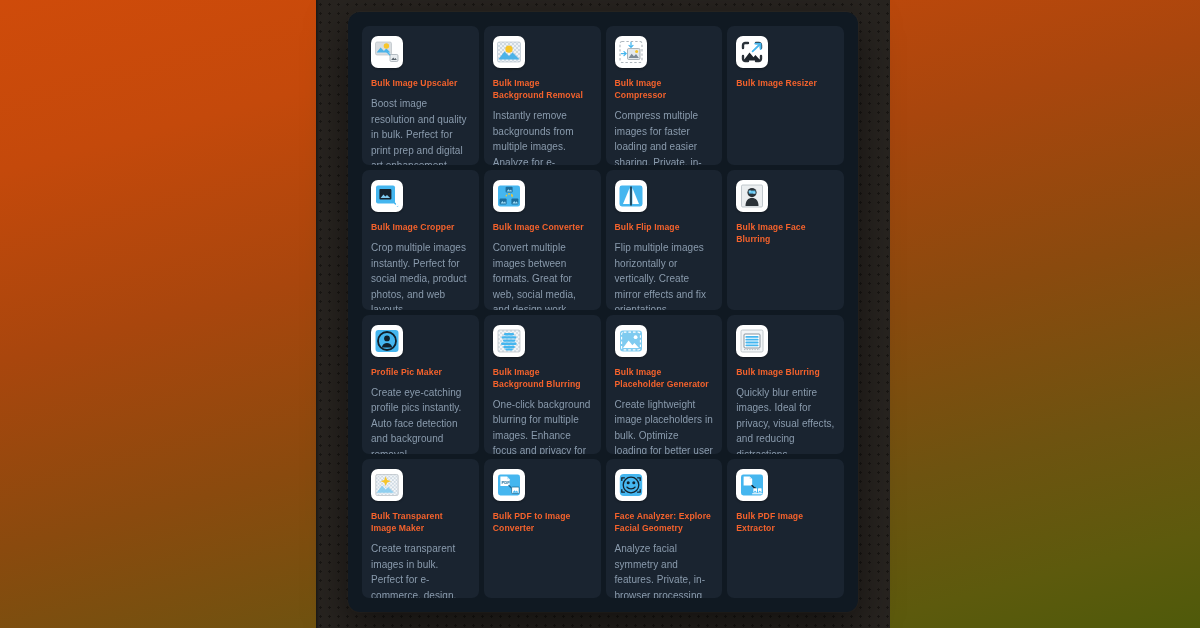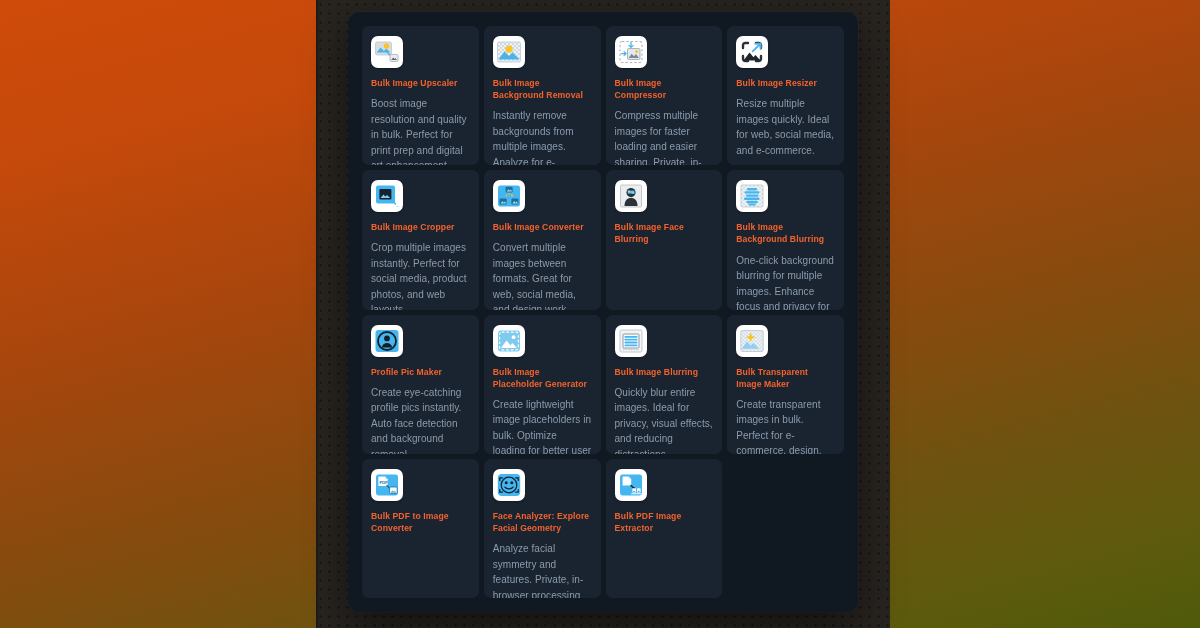--- a/index.html
+++ b/index.html
@@ -158,21 +158,20 @@
       <path d="M4 9 V6.2 A2.2 2.2 0 0 1 6.2 4 H9" stroke="#2a3138" stroke-width="2.4" fill="none" stroke-linecap="round"></path>
       <path d="M17 4 H19.8 A2.2 2.2 0 0 1 22 6.2 V9" stroke="#2a3138" stroke-width="2.4" fill="none" stroke-linecap="round"></path>
       <path d="M22 17 V19.8 A2.2 2.2 0 0 1 19.8 22 H17" stroke="#2a3138" stroke-width="2.4" fill="none" stroke-linecap="round"></path>
       <path d="M9 22 H6.2 A2.2 2.2 0 0 1 4 19.8 V17" stroke="#2a3138" stroke-width="2.4" fill="none" stroke-linecap="round"></path>
       <path d="M4.5 21.5 L10.5 13.5 L14.5 18.2 L16.4 16 L21.5 21.5 Z" fill="#1e252c"></path>
       <path d="M13.6 12.4 L21.2 5" stroke="#45b6ef" stroke-width="1.8" fill="none" stroke-linecap="round"></path>
       <path d="M16.2 4.6 L21.6 4.6 L21.6 10" stroke="#45b6ef" stroke-width="1.8" fill="none" stroke-linecap="round" stroke-linejoin="round"></path>
     </svg>
         </div>
         <div class="card-title">Bulk Image Resizer</div>
-        <div class="card-desc">Resize multiple images quickly. Ideal for web, social media, and e-commerce.</div>
       </div>
       <div class="card">
         <div class="icon-tile">
           <svg width="26" height="26" viewBox="0 0 26 26">
       <rect x="2" y="2.5" width="19" height="18" rx="2" fill="#45b6ef"></rect>
       <rect x="5.4" y="6" width="12" height="10.5" rx="1" fill="#16222c"></rect>
       <path d="M6.6 15 L9.4 11.4 L11.4 13.6 L13 12 L16.2 15 Z" fill="#7fcbf0"></path>
       <path d="M18 17.5 L23.5 23" stroke="#45b6ef" stroke-width="1.6" stroke-linecap="round"></path>
       <path d="M19.2 22.6 L23.6 22.6 M22.8 18.4 L22.8 22.8" stroke="#ffffff" stroke-width="1.5" stroke-linecap="round"></path>
     </svg>
@@ -193,29 +192,53 @@
       <rect x="15.4" y="15.6" width="7" height="5.8" rx="1" fill="#1d6e9c"></rect>
       <path d="M16.4 20.6 L18.2 18 L19.6 19.7 L20.8 18.3 L21.8 20.6 Z" fill="#9ddcf6"></path>
     </svg>
         </div>
         <div class="card-title">Bulk Image Converter</div>
         <div class="card-desc">Convert multiple images between formats. Great for web, social media, and design work.</div>
       </div>
       <div class="card">
         <div class="icon-tile">
           <svg width="26" height="26" viewBox="0 0 26 26">
+      <rect x="1.5" y="2.5" width="23" height="21" rx="2.4" fill="#45b6ef"></rect>
+      <path d="M11.6 5 L11.6 21 L5 21 Z" fill="#ffffff"></path>
+      <path d="M14.4 5 L14.4 21 L21 21 Z" fill="#ffffff"></path>
+      <path d="M13 3.4 L13 22.6" stroke="#16222c" stroke-width="1.4"></path>
+    </svg>
+        </div>
+        <div class="card-title">Bulk Flip Image</div>
+        <div class="card-desc">Flip multiple images horizontally or vertically. Create mirror effects and fix orientations.</div>
+      </div>
+      <div class="card">
+        <div class="icon-tile">
+          <svg width="26" height="26" viewBox="0 0 26 26">
       <rect x="2.5" y="2" width="21" height="22" rx="1.2" fill="#ebeef0" stroke="#b4bcc2" stroke-width=".8"></rect>
       <path d="M6.5 23 C6.5 17.5 9.2 15 13 15 C16.8 15 19.5 17.5 19.5 23 Z" fill="#2b3238"></path>
       <circle cx="13" cy="9.6" r="4.6" fill="#2b3238"></circle>
       <rect x="9.8" y="7.6" width="6.6" height="3" fill="#62c4ef"></rect>
       <rect x="9.8" y="7.6" width="2.2" height="1.5" fill="#8fd6f5"></rect>
       <rect x="14.2" y="9.1" width="2.2" height="1.5" fill="#8fd6f5"></rect>
     </svg>
         </div>
         <div class="card-title">Bulk Image Face Blurring</div>
+      </div>
+      <div class="card">
+        <div class="icon-tile">
+          <svg width="26" height="26" viewBox="0 0 26 26">
+      <rect x="1.5" y="2" width="23" height="22" rx="3" fill="#45b6ef"></rect>
+      <circle cx="13" cy="13" r="9" fill="none" stroke="#11202b" stroke-width="1.8"></circle>
+      <circle cx="13" cy="10.4" r="2.9" fill="#11202b"></circle>
+      <path d="M7.6 19.6 C8.6 16.4 10.6 15 13 15 C15.4 15 17.4 16.4 18.4 19.6 Z" fill="#11202b"></path>
+    </svg>
+        </div>
+        <div class="card-title">Profile Pic Maker</div>
+        <div class="card-desc">Create eye-catching profile pics instantly. Auto face detection and background removal.</div>
       </div>
       <div class="card">
         <div class="icon-tile">
           <svg width="26" height="26" viewBox="0 0 26 26">
       <defs>
               <pattern id="chk2" width="4" height="4" patternUnits="userSpaceOnUse">
         <rect width="4" height="4" fill="#f2f5f7"></rect>
                 <rect width="2" height="2" fill="#d8e0e6"></rect>
         <rect x="2" y="2" width="2" height="2" fill="#d8e0e6"></rect>
               </pattern>
@@ -230,32 +253,20 @@
         <rect x="9.4" y="20.6" width="7.4" height="2" rx="1"></rect>
       </g>
     </svg>
         </div>
         <div class="card-title">Bulk Image Background Blurring</div>
         <div class="card-desc">One-click background blurring for multiple images. Enhance focus and privacy for various projects.</div>
       </div>
       <div class="card">
         <div class="icon-tile">
           <svg width="26" height="26" viewBox="0 0 26 26">
-      <rect x="1.5" y="2" width="23" height="22" rx="3" fill="#45b6ef"></rect>
-      <circle cx="13" cy="13" r="9" fill="none" stroke="#11202b" stroke-width="1.8"></circle>
-      <circle cx="13" cy="10.4" r="2.9" fill="#11202b"></circle>
-      <path d="M7.6 19.6 C8.6 16.4 10.6 15 13 15 C15.4 15 17.4 16.4 18.4 19.6 Z" fill="#11202b"></path>
-    </svg>
-        </div>
-        <div class="card-title">Profile Pic Maker</div>
-        <div class="card-desc">Create eye-catching profile pics instantly. Auto face detection and background removal.</div>
-      </div>
-      <div class="card">
-        <div class="icon-tile">
-          <svg width="26" height="26" viewBox="0 0 26 26">
       <rect x="2" y="2.5" width="22" height="21" rx="3" fill="#7fcbf0"></rect>
       <rect x="3.6" y="4.1" width="18.8" height="17.8" rx="2.2" fill="none" stroke="#ffffff" stroke-width="1.1" stroke-dasharray="2.6 2"></rect>
       <circle cx="17.6" cy="9.2" r="1.9" fill="#ffffff"></circle>
       <path d="M5 20 L10.6 12.6 L14.4 17.2 L16.4 15 L21 20 Z" fill="#ffffff"></path>
     </svg>
         </div>
         <div class="card-title">Bulk Image Placeholder Generator</div>
         <div class="card-desc">Create lightweight image placeholders in bulk. Optimize loading for better user experience.</div>
       </div>
       <div class="card">

